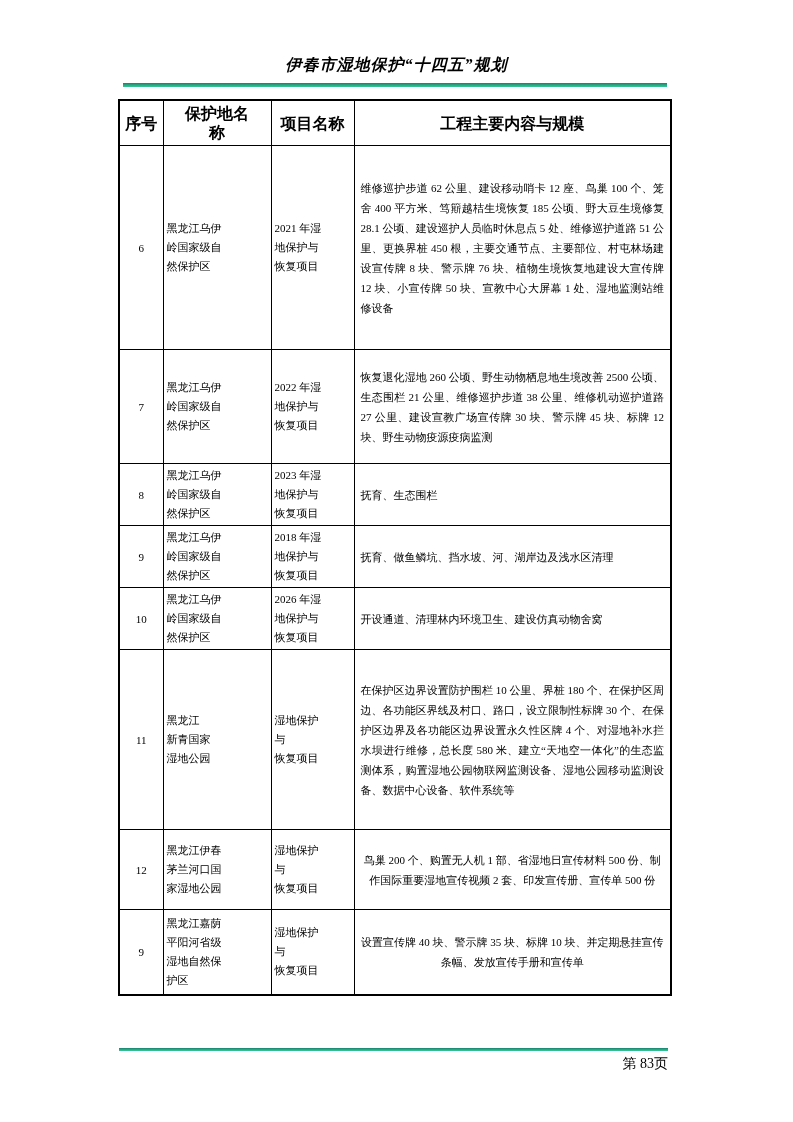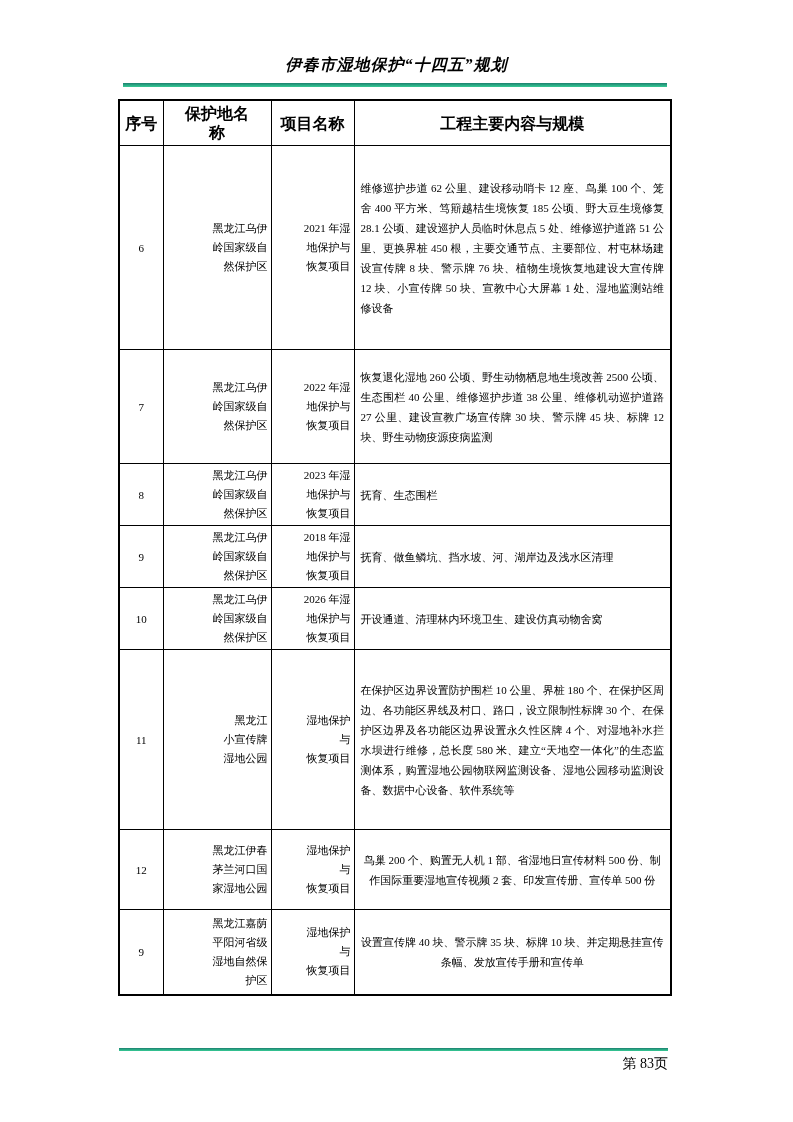--- a/index.html
+++ b/index.html
@@ -45,21 +45,21 @@
   .main-table th {
     font-weight: bold;
     text-align: center;
     white-space: pre-line;
     line-height: 19px;
     font-size: 16px;
     padding: 3px 2px;
   }
   td.cell-no { text-align: center; }
   td.cell-area, td.cell-project {
-    text-align: right;
+    text-align: left;
     white-space: pre-line;
     line-height: 19px;
   }
   td.cell-content {
     line-height: 20px;
     padding: 4px 6px;
   }
   
   tbody tr:nth-child(1) td.cell-content,
   tbody tr:nth-child(2) td.cell-content,
@@ -118,21 +118,21 @@
         <td class="cell-content">维修巡护步道 62 公里、建设移动哨卡 12 座、鸟巢 100 个、笼舍 400 平方米、笃簛越桔生境恢复 185 公顷、野大豆生境修复 28.1 公顷、建设巡护人员临时休息点 5 处、维修巡护道路 51 公里、更换界桩 450 根，主要交通节点、主要部位、村屯林场建设宣传牌 8 块、警示牌 76 块、植物生境恢复地建设大宣传牌 12 块、小宣传牌 50 块、宣教中心大屏幕 1 处、湿地监测站维修设备</td>
       </tr>
       <tr style="height:114px">
         <td class="cell-no">7</td>
         <td class="cell-area">黑龙江乌伊
 岭国家级自
 然保护区</td>
         <td class="cell-project">2022 年湿
 地保护与
 恢复项目</td>
-        <td class="cell-content">恢复退化湿地 260 公顷、野生动物栖息地生境改善 2500 公顷、生态围栏 40 公里、维修巡护步道 38 公里、维修机动巡护道路 27 公里、建设宣教广场宣传牌 30 块、警示牌 45 块、标牌 12 块、野生动物疫源疫病监测</td>
+        <td class="cell-content">恢复退化湿地 260 公顷、野生动物栖息地生境改善 2500 公顷、生态围栏 21 公里、维修巡护步道 38 公里、维修机动巡护道路 27 公里、建设宣教广场宣传牌 30 块、警示牌 45 块、标牌 12 块、野生动物疫源疫病监测</td>
       </tr>
       <tr style="height:58px">
         <td class="cell-no">8</td>
         <td class="cell-area">黑龙江乌伊
 岭国家级自
 然保护区</td>
         <td class="cell-project">2023 年湿
 地保护与
 恢复项目</td>
         <td class="cell-content">抚育、生态围栏</td>
@@ -153,21 +153,21 @@
 岭国家级自
 然保护区</td>
         <td class="cell-project">2026 年湿
 地保护与
 恢复项目</td>
         <td class="cell-content">开设通道、清理林内环境卫生、建设仿真动物舍窝</td>
       </tr>
       <tr style="height:180px">
         <td class="cell-no">11</td>
         <td class="cell-area">黑龙江
-小宣传牌
+新青国家
 湿地公园</td>
         <td class="cell-project">湿地保护
 与
 恢复项目</td>
         <td class="cell-content">在保护区边界设置防护围栏 10 公里、界桩 180 个、在保护区周边、各功能区界线及村口、路口，设立限制性标牌 30 个、在保护区边界及各功能区边界设置永久性区牌 4 个、对湿地补水拦水坝进行维修，总长度 580 米、建立“天地空一体化”的生态监测体系，购置湿地公园物联网监测设备、湿地公园移动监测设备、数据中心设备、软件系统等</td>
       </tr>
       <tr style="height:80px">
         <td class="cell-no">12</td>
         <td class="cell-area">黑龙江伊春
 茅兰河口国

